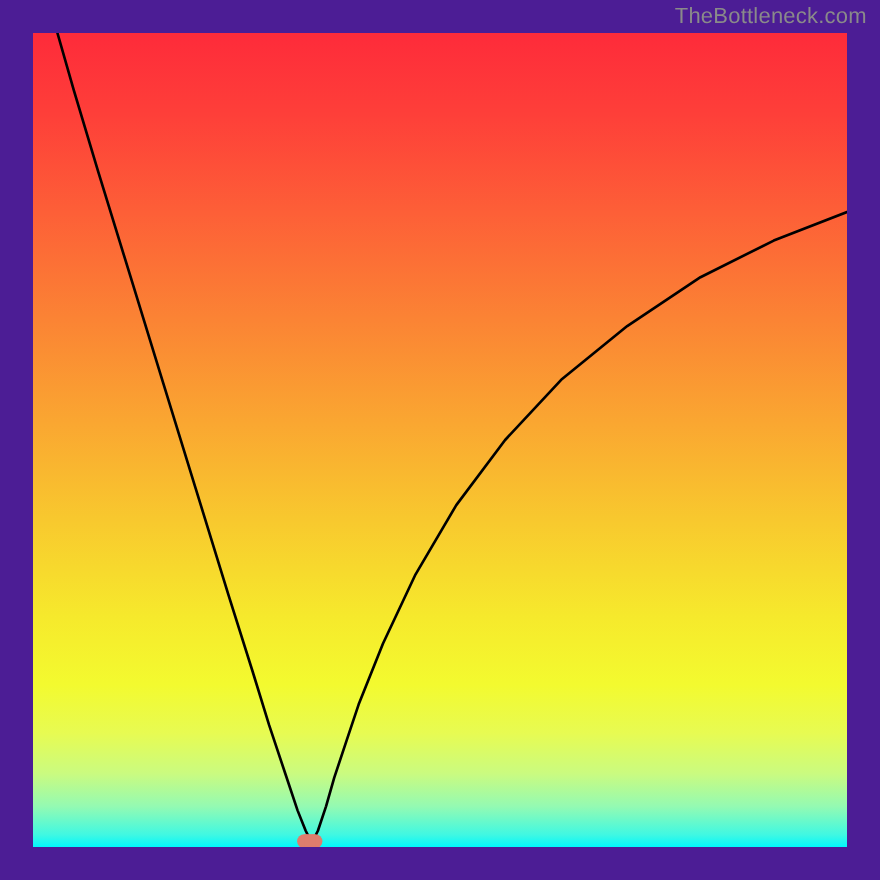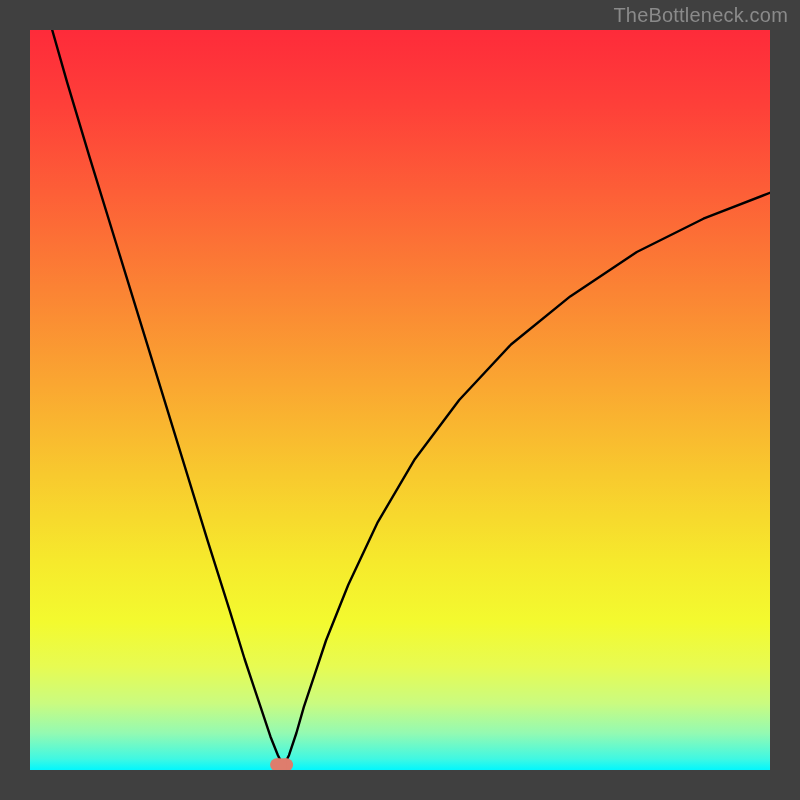--- a/index.html
+++ b/index.html
@@ -10,21 +10,21 @@
     background: #000;
     font-family: Arial, Helvetica, sans-serif;
     overflow: hidden;
   }
   .frame {
     position: absolute;
     left: 0;
     top: 0;
     width: 800px;
     height: 800px;
-    background: #404040;
+    background: #4c1d95;
   }
   .watermark {
     position: absolute;
     top: 4px;
     right: 12px;
     color: #8a8a8a;
     font-size: 20px;
     font-weight: 400;
     letter-spacing: 0.2px;
     user-select: none;

